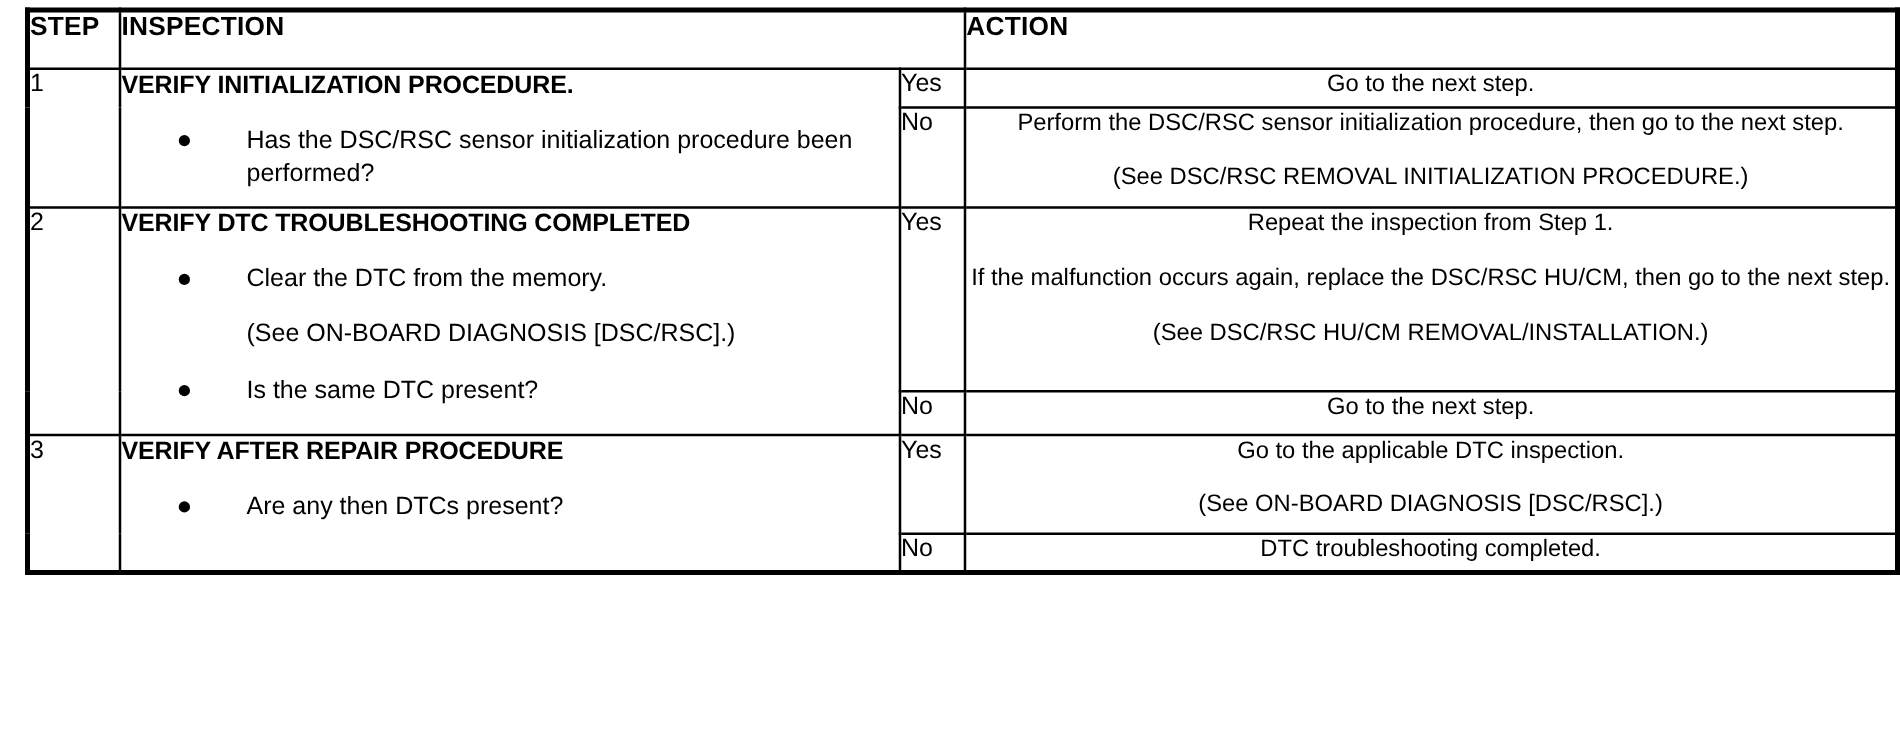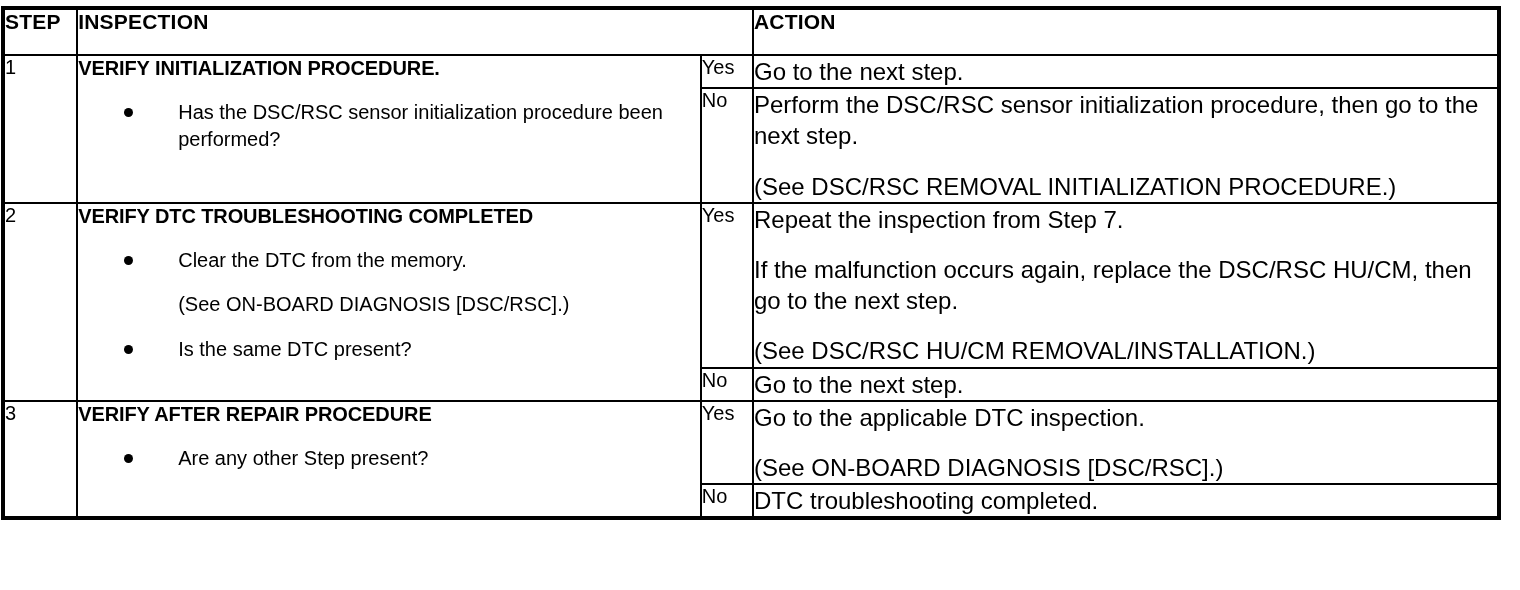--- a/index.html
+++ b/index.html
@@ -18,21 +18,21 @@
   .sheet {
     position: relative;
     width: 1520px;
     height: 590px;
     background: #ffffff;
   }
 
   
   .dtc-table {
     position: absolute;
-    left: 1px;
+    left: 20px;
     top: 6px;
     width: 1500px;
     height: 454px;
     border-collapse: collapse;
     table-layout: fixed;
     background: #ffffff;
     border: 4px solid #000000;
   }
   .dtc-table td, .dtc-table th {
     border: 2px solid #000000;
@@ -111,23 +111,24 @@
   
   .yn {
     font-size: 20px;
     padding: 7px 0 0 6px;
     line-height: 1.15;
     white-space: nowrap;
   }
 
   
   .act {
-    font-size: 24px;
+    font-size: 19px;
     padding: 7px 10px 12px 11px;
     line-height: 1.3;
+    text-align: center;
   }
   .act p {
     margin: 0;
   }
   .act p + p {
     margin-top: 19px;
   }
 </style>
 </head>
 <body>
@@ -189,40 +190,40 @@
               <span>(See ON-BOARD DIAGNOSIS [DSC/RSC].)</span>
             </li>
             <li>
               <span class="bullet"></span>
               <span>Is the same DTC present?</span>
             </li>
           </ul>
         </td>
         <td class="yn">Yes</td>
         <td class="act">
-          <p>Repeat the inspection from Step 7.</p>
+          <p>Repeat the inspection from Step 1.</p>
           <p>If the malfunction occurs again, replace the DSC/RSC HU/CM, then go to the next step.</p>
           <p>(See DSC/RSC HU/CM REMOVAL/INSTALLATION.)</p>
         </td>
       </tr>
       <tr>
         <td class="yn">No</td>
         <td class="act">
           <p>Go to the next step.</p>
         </td>
       </tr>
 
       <tr>
         <td class="step-num" rowspan="2">3</td>
         <td class="insp" rowspan="2">
           <div class="insp-title">VERIFY AFTER REPAIR PROCEDURE</div>
           <ul class="insp-list">
             <li>
               <span class="bullet"></span>
-              <span>Are any other Step present?</span>
+              <span>Are any then DTCs present?</span>
             </li>
           </ul>
         </td>
         <td class="yn">Yes</td>
         <td class="act">
           <p>Go to the applicable DTC inspection.</p>
           <p>(See ON-BOARD DIAGNOSIS [DSC/RSC].)</p>
         </td>
       </tr>
       <tr>

